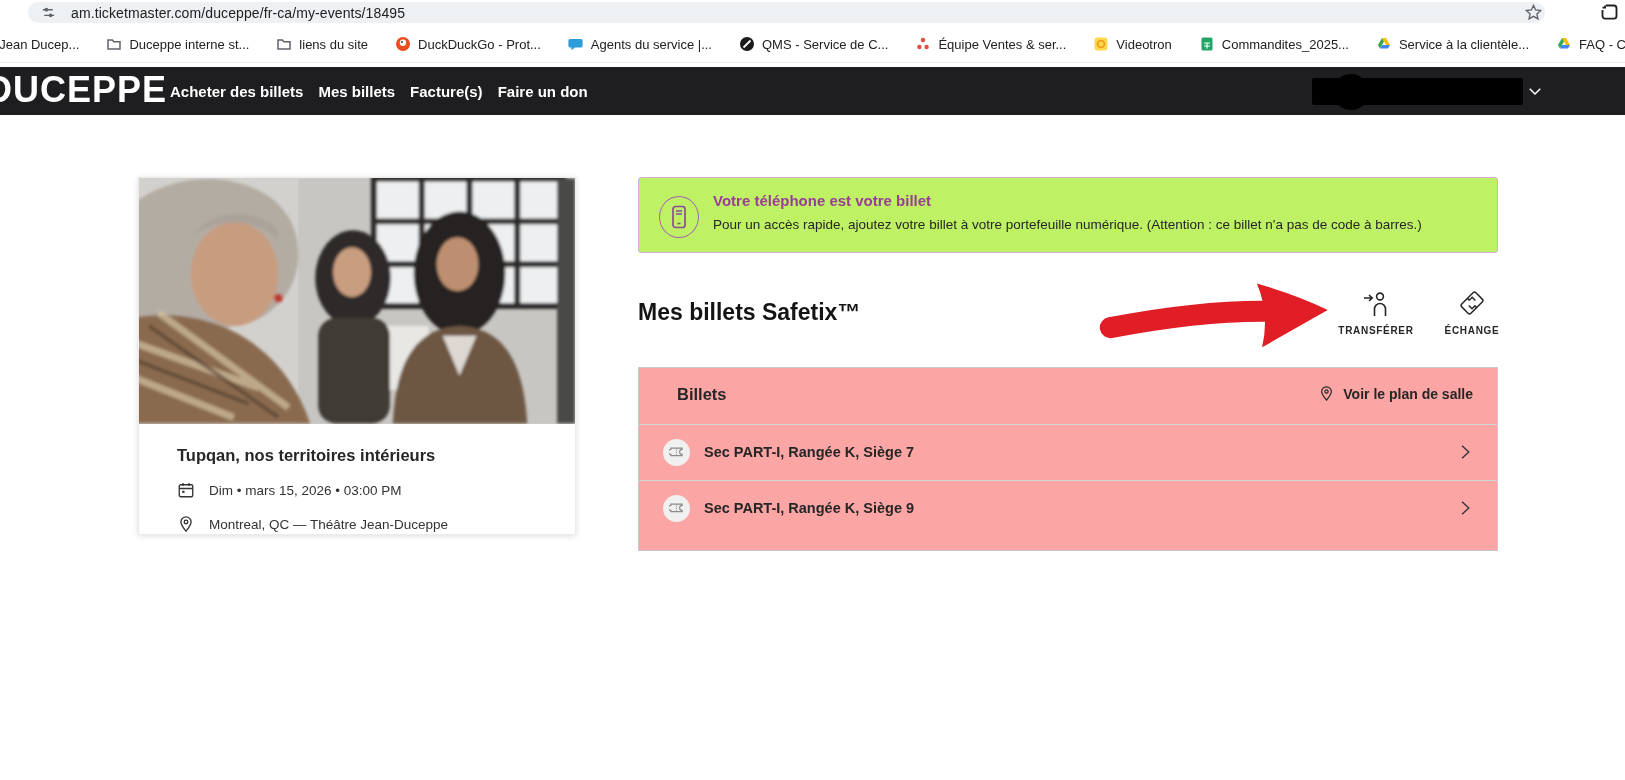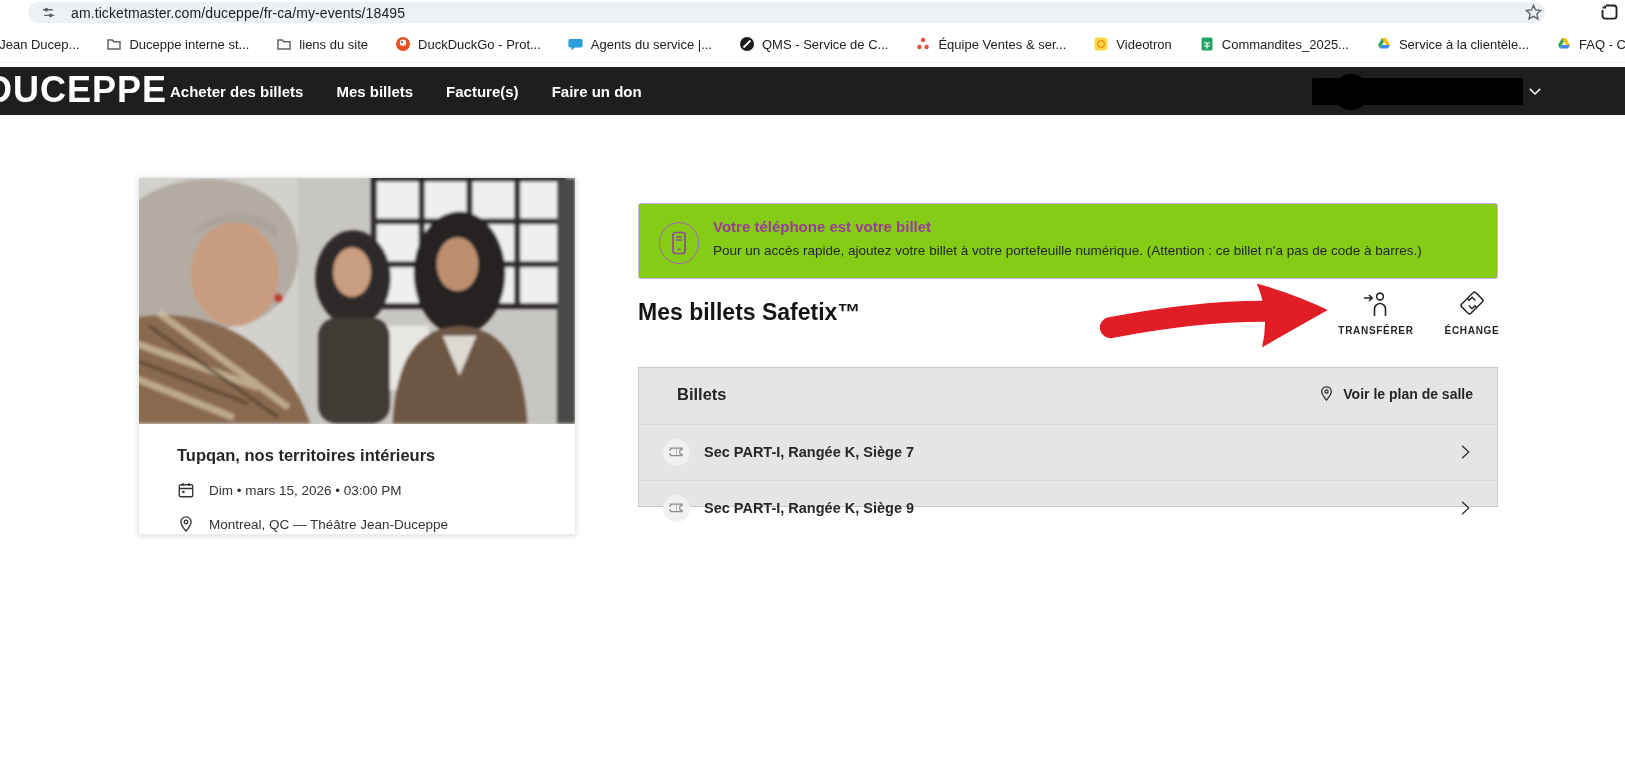--- a/index.html
+++ b/index.html
@@ -19,53 +19,53 @@
                  display:flex;align-items:center;gap:27px;border-bottom:1px solid #ececec;
                  white-space:nowrap;overflow:hidden;}
   .bm{display:flex;align-items:center;gap:7px;font-size:13px;color:#202124;cursor:pointer;}
   .bm:first-child{margin-left:-16px;}
   .bm svg{flex:0 0 auto;}
 
   
   .site-nav{position:absolute;left:0;top:67px;width:1625px;height:48px;background:#1e1e20;}
   .logo{position:absolute;left:-14px;top:2px;color:#fff;font-size:36px;font-weight:700;
         letter-spacing:1px;cursor:pointer;}
-  .nav-links{position:absolute;left:170px;top:0;height:48px;display:flex;align-items:center;gap:33px;}
+  .nav-links{position:absolute;left:170px;top:0;height:48px;display:flex;align-items:center;gap:15px;}
   .nav-link{color:#fff;font-size:15px;font-weight:600;cursor:pointer;}
   .redacted-block{position:absolute;left:1312px;top:11px;width:211px;height:27px;background:#000;border-radius:2px;}
   .redacted-circle{position:absolute;left:1333px;top:7px;width:36px;height:36px;background:#000;border-radius:50%;}
   .acct-chev{position:absolute;left:1526px;top:15px;}
 
   
   .event-card{position:absolute;left:138px;top:177px;width:438px;height:358px;background:#fff;
               border:1px solid #ececec;box-shadow:0 1px 6px rgba(0,0,0,.14);box-sizing:border-box;}
   .event-img{position:absolute;left:0;top:0;width:436px;height:246px;overflow:hidden;background:#d2d0cc;}
   .event-body{position:absolute;left:18px;top:246px;width:436px;}
   .event-title{margin:22px 20px 0 20px;font-size:16.5px;font-weight:700;color:#262626;}
   .meta-row{display:flex;align-items:center;gap:14px;margin:16px 20px 0 20px;font-size:13.5px;color:#333;}
 
   
-  .banner{position:absolute;left:638px;top:177px;width:860px;height:76px;background:#84cc16;
-          border:1px solid #d6ace0;border-radius:3px;box-sizing:border-box;margin-top:26px;}
+  .banner{position:absolute;left:638px;top:177px;width:860px;height:76px;background:#bef264;
+          border:1px solid #d6ace0;border-radius:3px;box-sizing:border-box;}
   .banner-icon{position:absolute;left:20px;top:18px;width:38px;height:40px;border:1.6px solid #a764b2;
                border-radius:50%;display:flex;align-items:center;justify-content:center;}
   .banner-title{position:absolute;left:74px;top:14px;font-size:15px;font-weight:700;color:#9a3d98;}
   .banner-body{position:absolute;left:74px;top:39px;font-size:13.5px;color:#262626;}
 
   
   .tickets-heading{position:absolute;left:638px;top:299px;font-size:23px;font-weight:700;color:#141414;}
   .action-btn{position:absolute;width:80px;text-align:center;cursor:pointer;}
   .action-btn .lbl{display:block;margin-top:3px;font-size:10px;font-weight:700;letter-spacing:.7px;color:#262626;}
   .btn-transfer{left:1336px;top:290px;}
   .btn-exchange{left:1432px;top:290px;}
 
   .red-arrow{position:absolute;left:1098px;top:280px;transform:rotate(-2deg);pointer-events:none;}
 
   
-  .panel{position:absolute;left:638px;top:367px;width:860px;height:140px;background:#e5e5e5;
+  .panel{position:absolute;left:638px;top:367px;width:860px;height:184px;background:#fca5a5;
          border:1px solid #c9c9c9;box-sizing:border-box;text-decoration:underline;}
   .panel-head{position:relative;height:56px;}
   .panel-title{position:absolute;left:38px;top:17px;font-size:16.5px;font-weight:700;color:#262626;}
   .seatmap-link{position:absolute;right:24px;top:17px;display:flex;align-items:center;gap:8px;
                 font-size:14px;font-weight:700;color:#262626;cursor:pointer;}
   .t-row{position:relative;height:55px;border-top:1px solid #d6d6d6;cursor:pointer;}
   .t-row .circ{position:absolute;left:24px;top:14px;width:27px;height:27px;border-radius:50%;
                background:#f0f0f0;display:flex;align-items:center;justify-content:center;}
   .t-row .seat{position:absolute;left:65px;top:19px;font-size:14.5px;font-weight:600;color:#262626;}
   .t-row .chev{position:absolute;right:22px;top:17px;}

